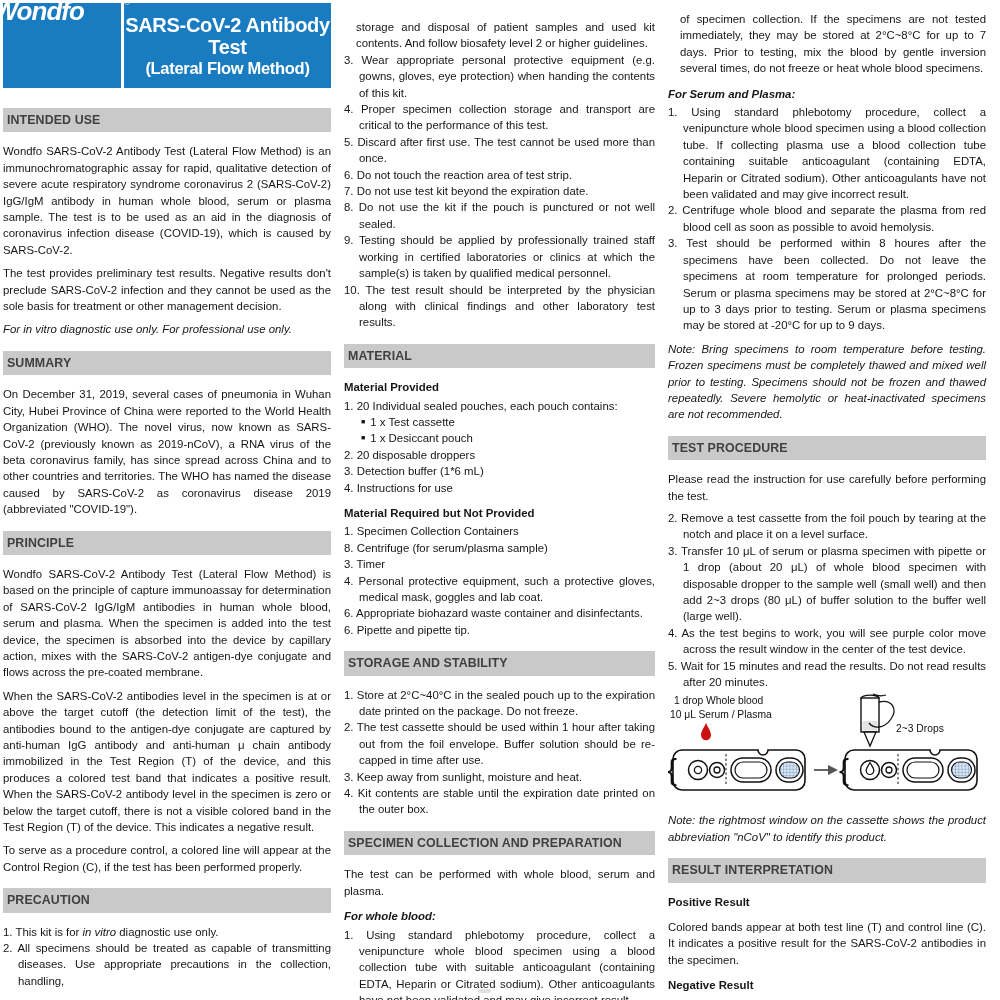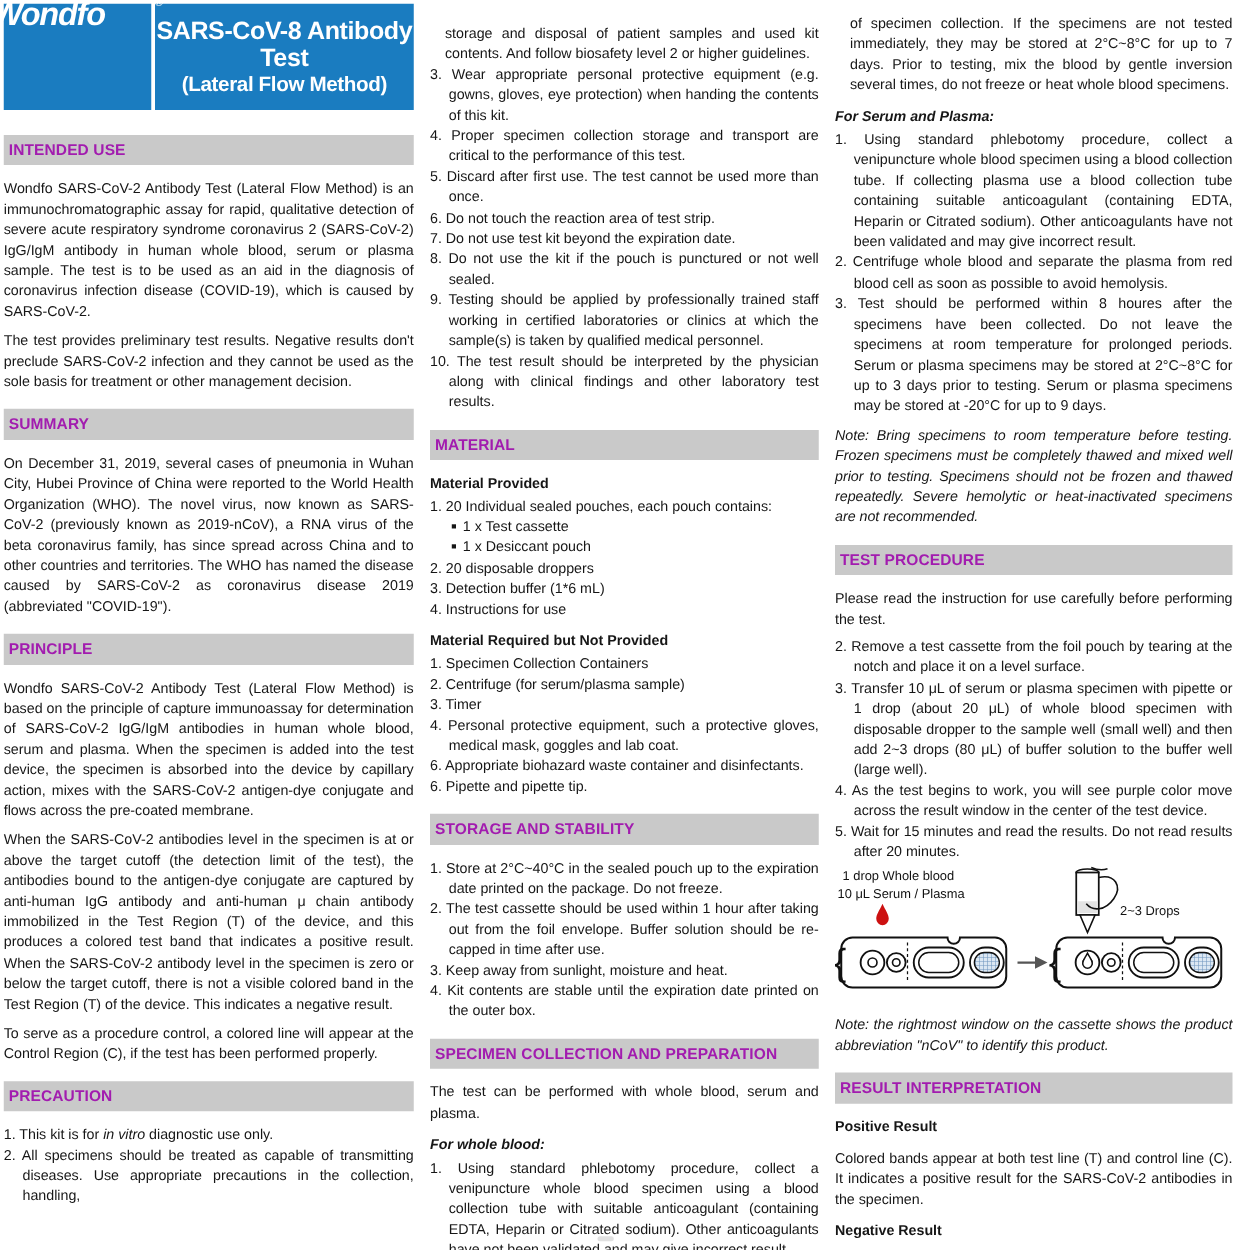--- a/index.html
+++ b/index.html
@@ -13,21 +13,21 @@
     font-family:"Liberation Sans","DejaVu Sans",sans-serif;
     font-size:11.4px;line-height:16.4px;color:#161616;
     display:flex;gap:13px;box-sizing:border-box;padding:0 0 0 3px;
   }
   .col{box-sizing:border-box;}
   .c1{flex:0 0 328px;}
   .c2{flex:0 0 311px;padding-top:19px;}
   .c3{flex:0 0 318px;padding-top:11px;}
   p{margin:0 0 7px;text-align:justify;}
   .sec-head{
-    background:var(--bar_gray,#c9c9c9);color:#a21caf;font-weight:bold;font-size:12.4px;
+    background:var(--bar_gray,#c9c9c9);color:#404040;font-weight:bold;font-size:12.4px;
     line-height:1;padding:6px 4px;margin:13px 0 11px;letter-spacing:.1px;
   }
   .mt-lg{margin-top:20px;}
   .hdr{display:flex;gap:3px;height:85px;margin-top:3px;}
   .logo-box{background:var(--header_blue,#1a7cc0);width:118px;color:#fff;display:flex;align-items:flex-start;justify-content:center;gap:40px;}
   .logo-text{font-size:26px;font-weight:bold;font-style:italic;letter-spacing:-1px;}
   .reg{font-size:9px;position:relative;top:-9px;font-style:normal;}
   .title-box{background:var(--header_blue,#1a7cc0);flex:1;color:#fff;text-align:center;padding-top:11px;}
   .t1{font-size:20px;font-weight:bold;letter-spacing:-.3px;line-height:1.12;}
   .t2{font-size:16.5px;font-weight:bold;letter-spacing:-.3px;line-height:1.18;}
@@ -51,29 +51,30 @@
 
 <div class="page">
 
   <div class="col c1">
     <div class="hdr">
       <div class="logo-box">
         <span class="logo-text">Wondfo</span>
           <span class="reg">®</span>
       </div>
       <div class="title-box">
-        <div class="t1">SARS-CoV-8 Antibody Test</div>
+        <div class="t1">SARS-CoV-2 Antibody Test</div>
         <div class="t2">(Lateral Flow Method)</div>
         <div class="t3">Catalog No: W195</div>
       </div>
     </div>
 
     <div class="sec-head mt-lg">INTENDED USE</div>
     <p>Wondfo SARS-CoV-2 Antibody Test (Lateral Flow Method) is an immunochromatographic assay for rapid, qualitative detection of severe acute respiratory syndrome coronavirus 2 (SARS-CoV-2) IgG/IgM antibody in human whole blood, serum or plasma sample. The test is to be used as an aid in the diagnosis of coronavirus infection disease (COVID-19), which is caused by SARS-CoV-2.</p>
     <p>The test provides preliminary test results. Negative results don't preclude SARS-CoV-2 infection and they cannot be used as the sole basis for treatment or other management decision.</p>
+    <p class="note">For in vitro diagnostic use only. For professional use only.</p>
 
     <div class="sec-head">SUMMARY</div>
     <p>On December 31, 2019, several cases of pneumonia in Wuhan City, Hubei Province of China were reported to the World Health Organization (WHO). The novel virus, now known as SARS-CoV-2 (previously known as 2019-nCoV), a RNA virus of the beta coronavirus family, has since spread across China and to other countries and territories. The WHO has named the disease caused by SARS-CoV-2 as coronavirus disease 2019 (abbreviated "COVID-19").</p>
 
     <div class="sec-head">PRINCIPLE</div>
     <p>Wondfo SARS-CoV-2 Antibody Test (Lateral Flow Method) is based on the principle of capture immunoassay for determination of SARS-CoV-2 IgG/IgM antibodies in human whole blood, serum and plasma. When the specimen is added into the test device, the specimen is absorbed into the device by capillary action, mixes with the SARS-CoV-2 antigen-dye conjugate and flows across the pre-coated membrane.</p>
     <p>When the SARS-CoV-2 antibodies level in the specimen is at or above the target cutoff (the detection limit of the test), the antibodies bound to the antigen-dye conjugate are captured by anti-human IgG antibody and anti-human μ chain antibody immobilized in the Test Region (T) of the device, and this produces a colored test band that indicates a positive result. When the SARS-CoV-2 antibody level in the specimen is zero or below the target cutoff, there is not a visible colored band in the Test Region (T) of the device. This indicates a negative result.</p>
     <p>To serve as a procedure control, a colored line will appear at the Control Region (C), if the test has been performed properly.</p>
 
     <div class="sec-head">PRECAUTION</div>
@@ -96,21 +97,21 @@
     <div class="sub">Material Provided</div>
     <div class="li">1. 20 Individual sealed pouches, each pouch contains:</div>
     <div class="blt"><span class="sq">■</span><span>1 x Test cassette</span></div>
     <div class="blt"><span class="sq">■</span><span>1 x Desiccant pouch</span></div>
     <div class="li">2. 20  disposable droppers</div>
     <div class="li">3. Detection buffer (1*6 mL)</div>
     <div class="li">4. Instructions for use</div>
 
     <div class="sub">Material Required but Not Provided</div>
     <div class="li">1. Specimen Collection Containers</div>
-    <div class="li">2. Centrifuge (for serum/plasma sample)</div>
+    <div class="li">8. Centrifuge (for serum/plasma sample)</div>
     <div class="li">3. Timer</div>
     <div class="li">4. Personal protective equipment, such a protective gloves, medical mask, goggles and lab coat.</div>
     <div class="li">6. Appropriate biohazard waste container and disinfectants.</div>
     <div class="li">6. Pipette and  pipette tip.</div>
 
     <div class="sec-head">STORAGE AND STABILITY</div>
     <div class="li">1. Store at 2°C~40°C in the sealed pouch up to the expiration date printed on the package. Do not freeze.</div>
     <div class="li">2. The test cassette should be used within 1 hour after taking out from the foil envelope. Buffer solution should be re-capped in time after use.</div>
     <div class="li">3. Keep away from sunlight, moisture and heat.</div>
     <div class="li">4. Kit contents are stable until the expiration date printed on the outer box.</div>

